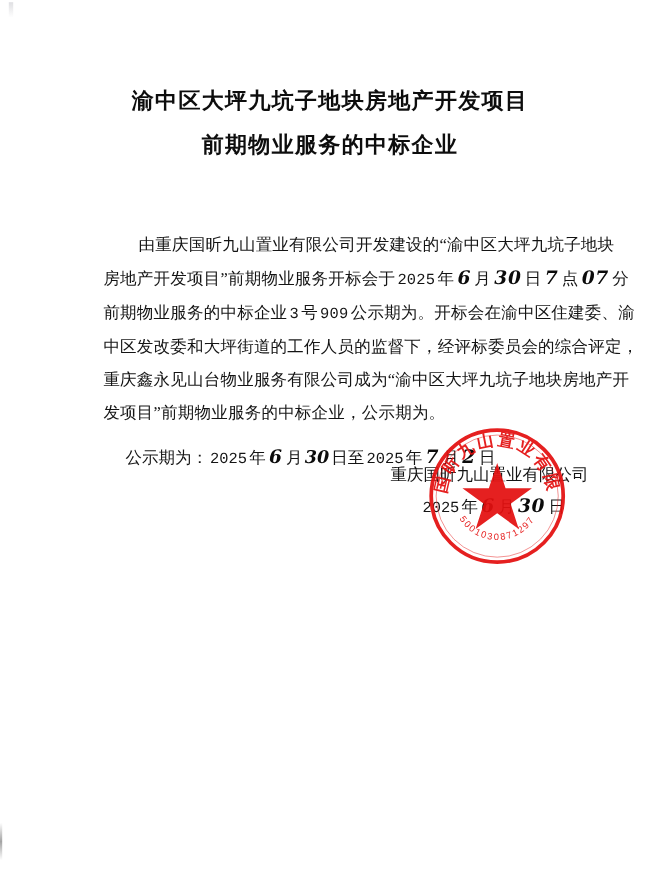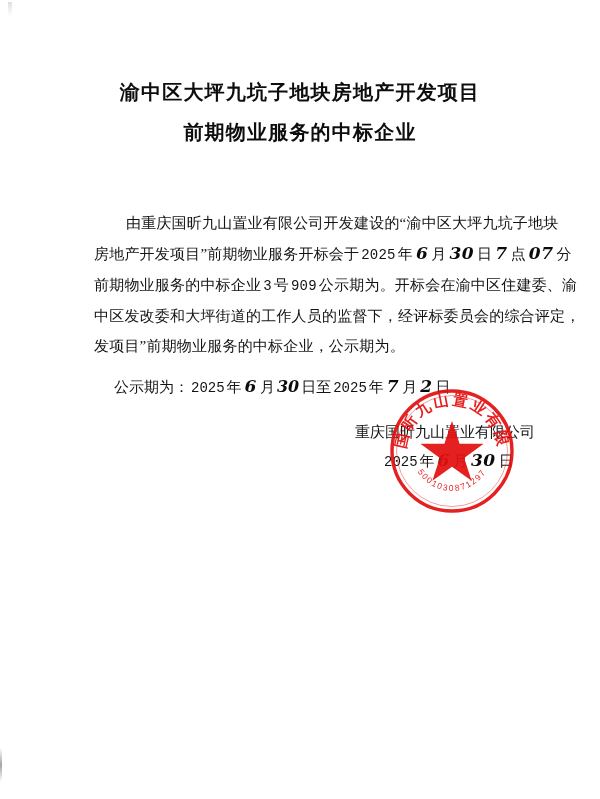--- a/index.html
+++ b/index.html
@@ -166,20 +166,21 @@
 
     <div class="para-line">
       <span>房地产开发项目”前期物业服务开标会于</span><span class="num">2025</span><span>年</span><span class="hand">6</span><span>月</span><span class="hand">30</span><span>日</span><span class="hand">7</span><span>点</span><span class="hand">07</span><span>分</span>
     </div>
 
     <div class="para-line">
       <span>前期物业服务的中标企业</span><span class="num">3</span><span>号</span><span class="num">909</span><span>公示期为。开标会在渝中区住建委、渝</span>
     </div>
 
     <div class="para-line">中区发改委和大坪街道的工作人员的监督下，经评标委员会的综合评定，</div>
+    <div class="para-line">重庆鑫永见山台物业服务有限公司成为“渝中区大坪九坑子地块房地产开</div>
     <div class="para-line">发项目”前期物业服务的中标企业，公示期为。</div>
 
     <div class="notice-line">
       <span>公示期为：</span><span class="num">2025</span><span>年</span><span class="hand">6</span><span>月</span><span class="hand-sm">30</span><span>日</span><span>至</span><span class="num">2025</span><span>年</span><span class="hand">7</span><span>月</span><span class="hand">2</span><span>日</span>
     </div>
   </div>
 
   <div class="sign-block">
     <div class="sign-company">重庆国昕九山置业有限公司</div>
     <div class="sign-date">

